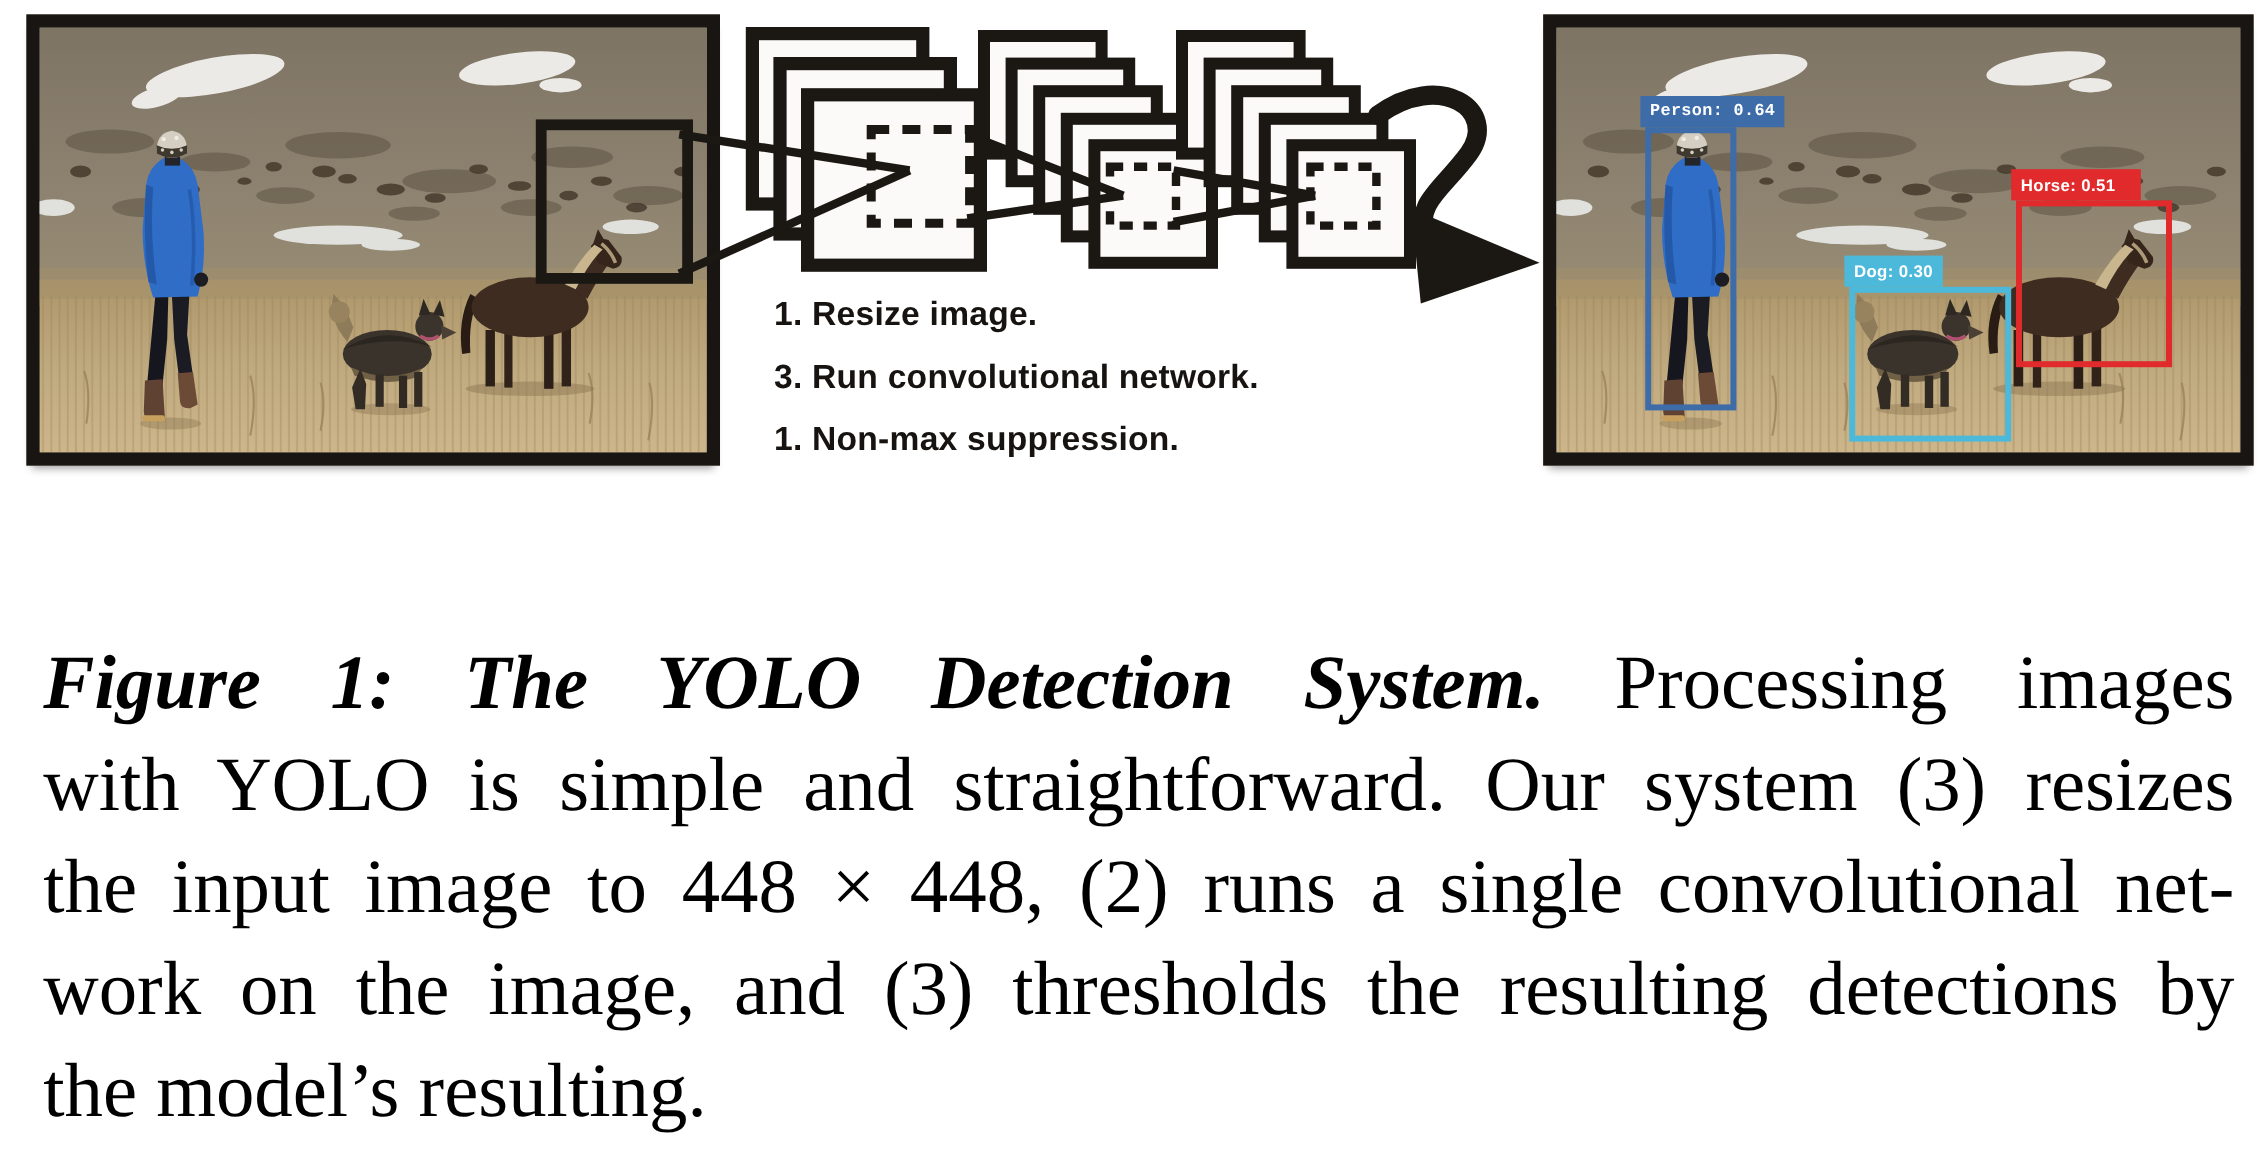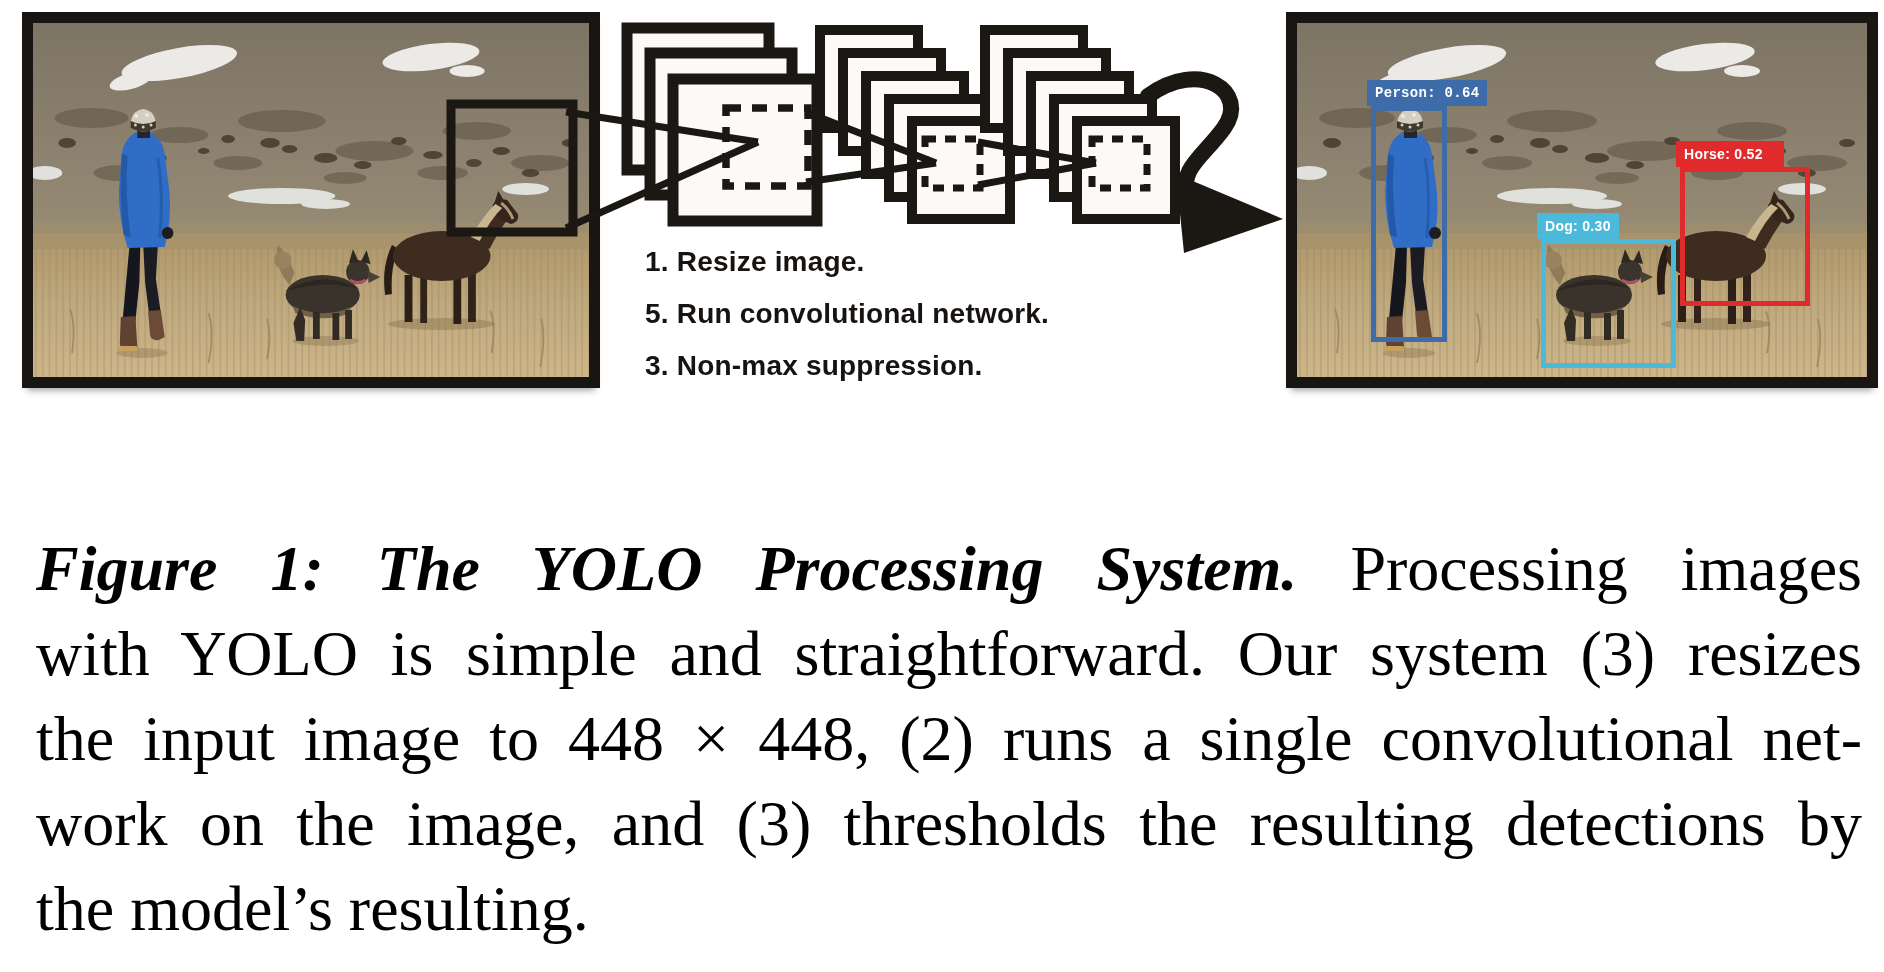--- a/index.html
+++ b/index.html
@@ -181,21 +181,21 @@
 
     <div id="det-person">
       <div class="det-label" style="background-color: rgb(61, 108, 168); font-family: Liberation Mono, monospace;">Person: 0.64</div>
       <div class="det-box" style="border-color: rgb(61, 108, 168);"></div>
     </div>
     <div id="det-dog">
       <div class="det-label" style="background-color: rgb(77, 185, 218);">Dog: 0.30</div>
       <div class="det-box" style="border-color: rgb(77, 185, 218);"></div>
     </div>
     <div id="det-horse">
-      <div class="det-label" style="background-color: rgb(224, 42, 43);">Horse: 0.52</div>
+      <div class="det-label" style="background-color: rgb(224, 42, 43);">Horse: 0.51</div>
       <div class="det-box" style="border-color: rgb(224, 42, 43);"></div>
     </div>
   </div>
 
   <svg id="diagram-overlay" viewBox="0 0 1884 420">
     <g stroke="#1b1713" fill="#fbfaf8" stroke-width="11" stroke-linejoin="miter">
       <rect x="627" y="28" width="142" height="142"></rect>
       <rect x="650" y="53" width="142" height="142"></rect>
       <rect x="673" y="79" width="144" height="142"></rect>
     </g>
@@ -228,28 +228,28 @@
       <line x1="978" y1="185" x2="1096" y2="163"></line>
     </g>
     <g fill="#1b1713">
       <path d="M1148,96 C1200,58 1250,92 1224,128 C1202,158 1180,168 1187,196" stroke="#1b1713" stroke-width="16" fill="none" stroke-linecap="round"></path>
       <polygon points="1176,174 1283,219 1184,253"></polygon>
     </g>
   </svg>
 
   <div id="steps">
     <div>1. Resize image.</div>
-    <div>5. Run convolutional network.</div>
-    <div>3. Non-max suppression.</div>
+    <div>3. Run convolutional network.</div>
+    <div>1. Non-max suppression.</div>
   </div>
 
   <div id="caption">
     <div class="cap-line jl">
       <span class="cb">Figure 1:</span>
-      <span class="cb">The YOLO Processing System.</span>
+      <span class="cb">The YOLO Detection System.</span>
       <span>Processing images</span>
     </div>
     <div class="cap-line jl">with YOLO is simple and straightforward. Our system (3) resizes</div>
     <div class="cap-line jl">the input image to 448 × 448, (2) runs a single convolutional net-</div>
     <div class="cap-line jl">work on the image, and (3) thresholds the resulting detections by</div>
     <div class="cap-line">the model’s resulting.</div>
   </div>
 
 </div>
 

